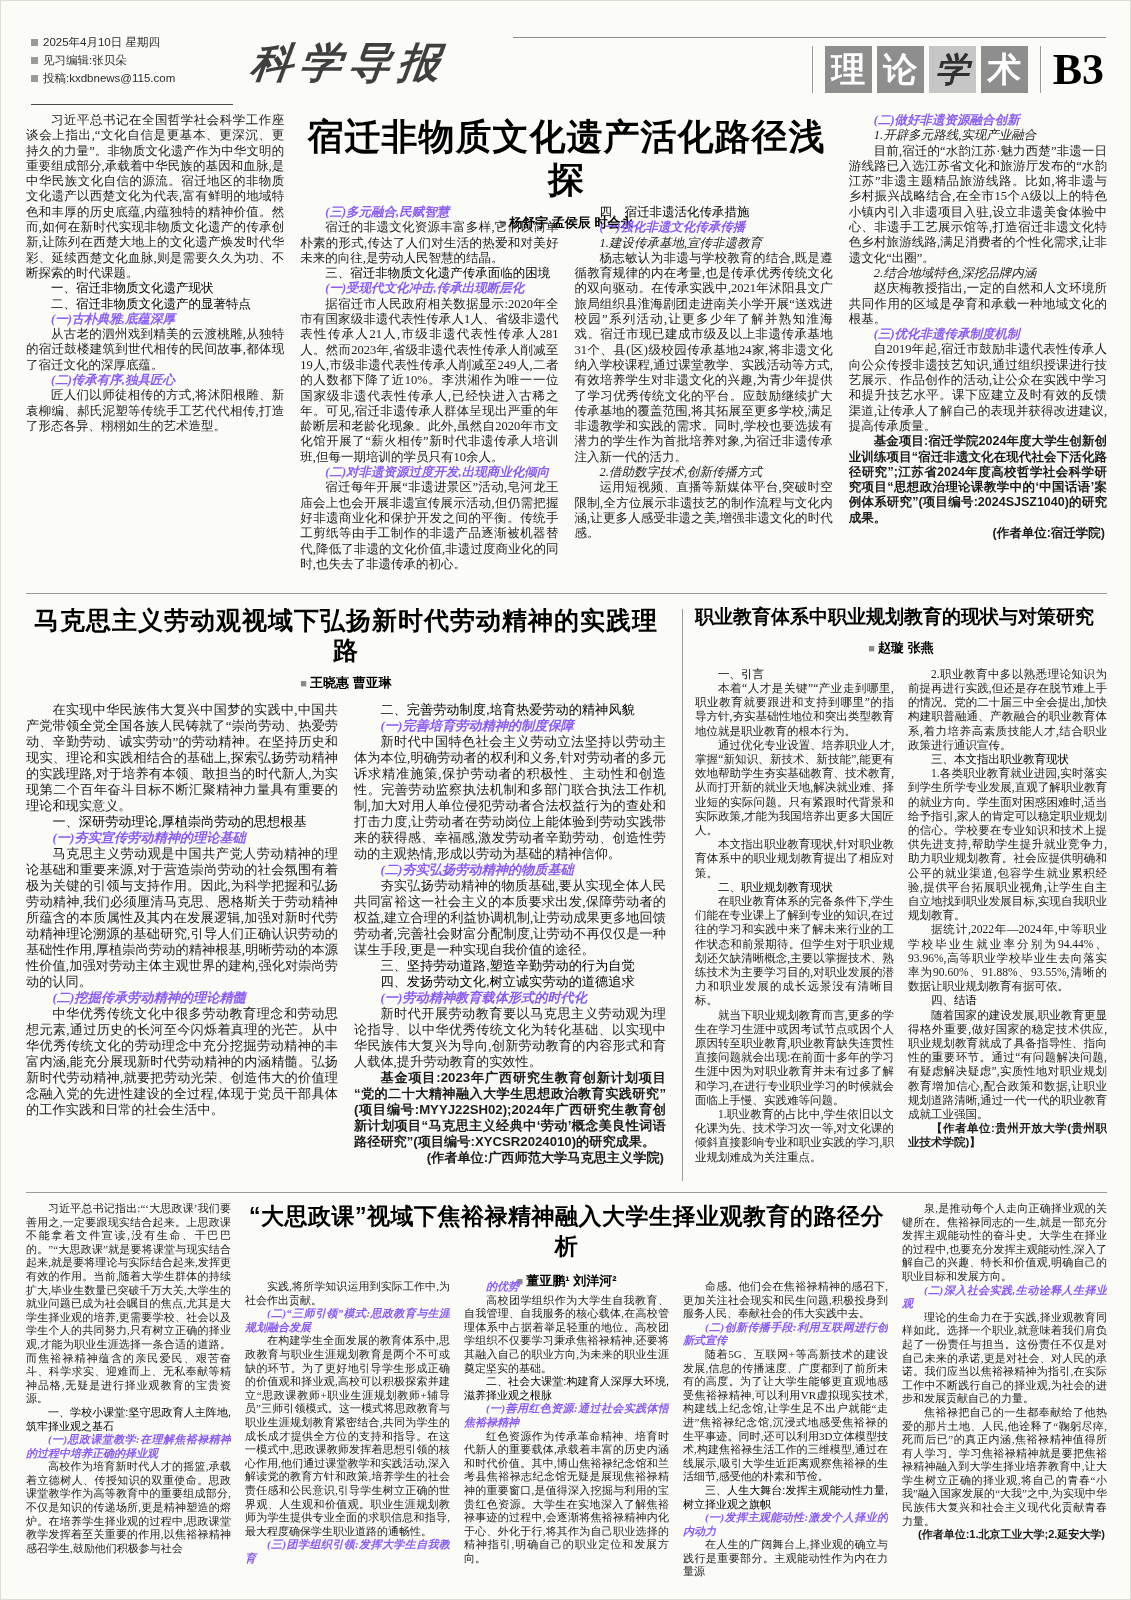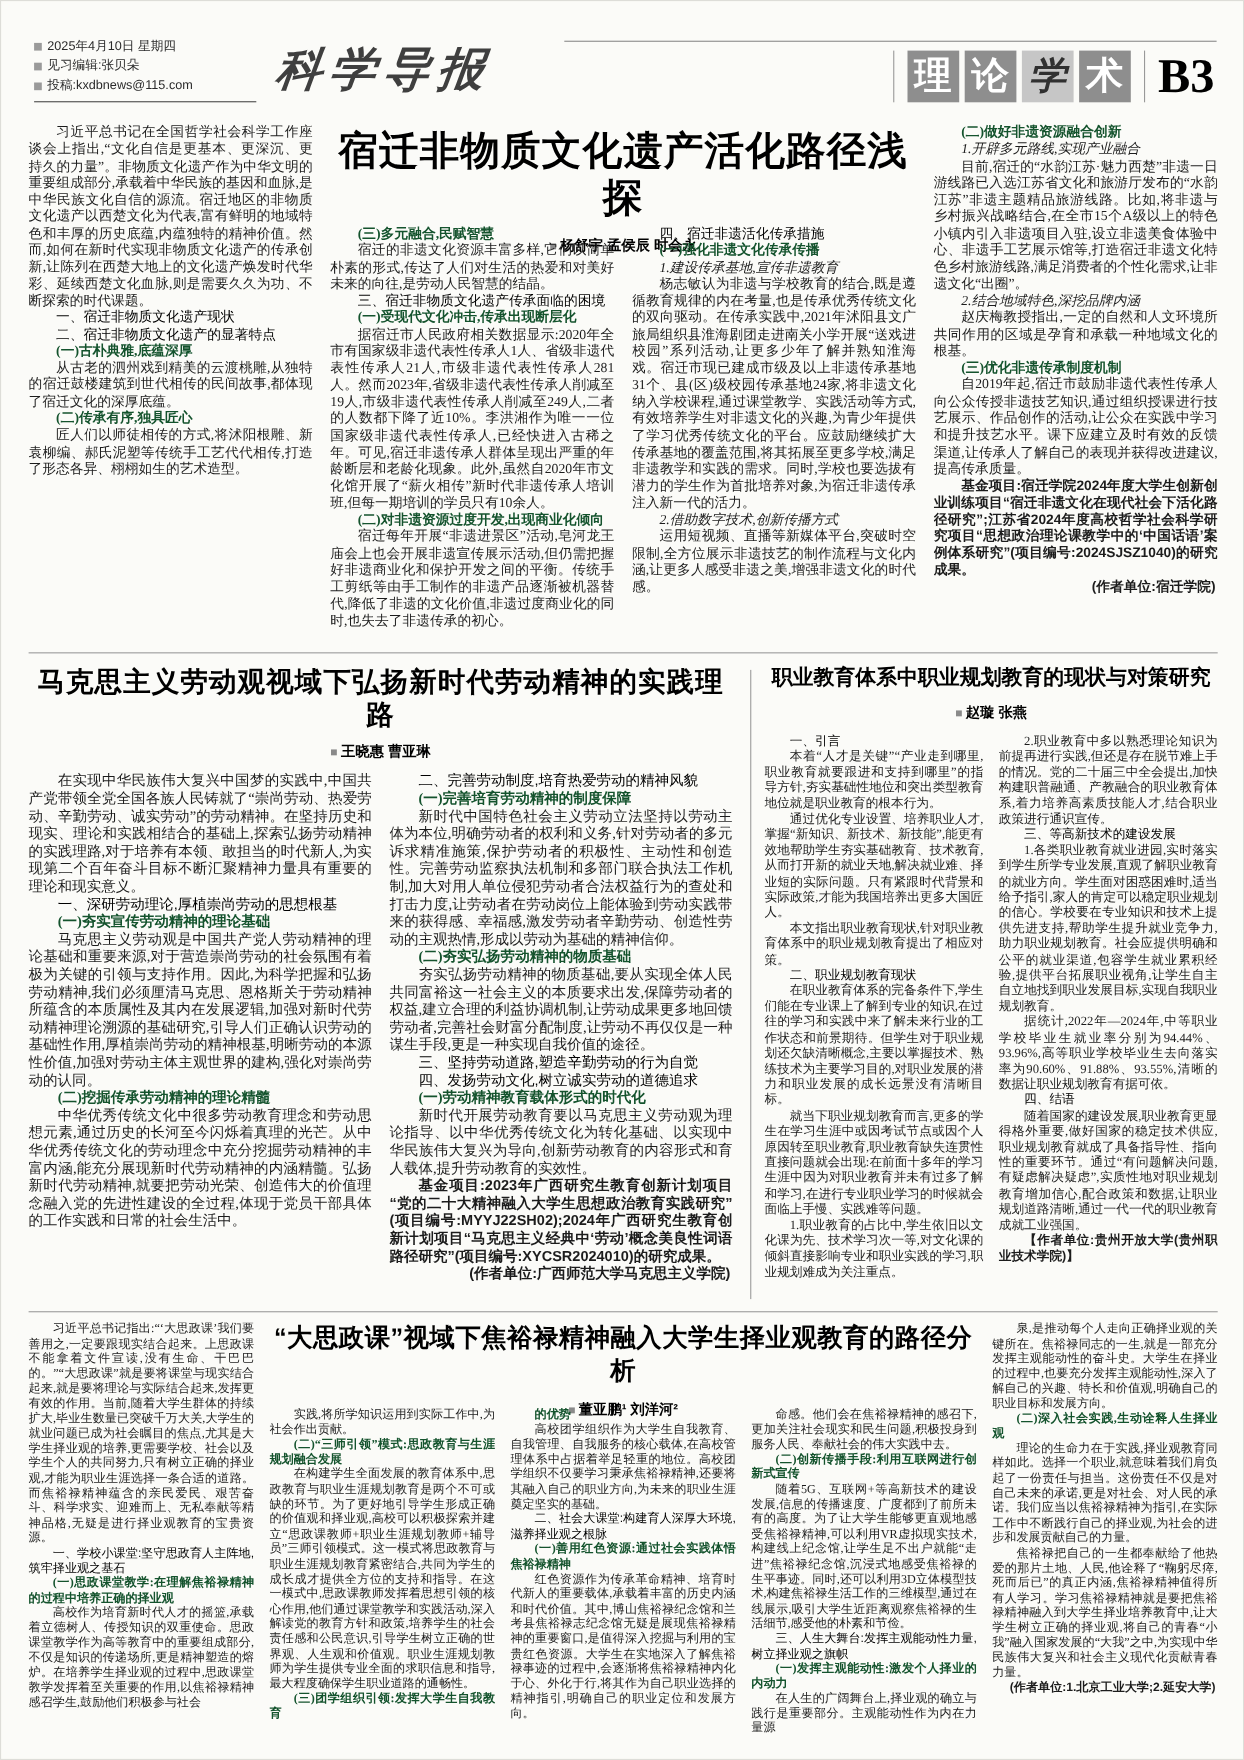--- a/index.html
+++ b/index.html
@@ -1,39 +1,39 @@
 <!DOCTYPE html>
 <html lang="zh"><head>
 <meta charset="utf-8">
 <style>
 *{margin:0;padding:0;box-sizing:border-box}
 html,body{background:#e9e9e5}
 body{font-family:"Liberation Serif",serif}
 .page{position:relative;width:1131px;height:1600px;margin:0 auto;background:#fbfbf8;border:1px solid #ddddd8;color:#1c1c1c;overflow:hidden}
 
 
-.masthead{position:absolute;top:33px;left:30px;width:202px;border-bottom:1.5px solid #4a4a4a;padding-bottom:5px}
+.masthead{position:absolute;top:33px;left:30px;width:202px;border-bottom:1.5px solid #4a4a4a;padding-bottom:17px}
 .m-line{display:flex;align-items:center;gap:5px;font:11.5px/1.55 "Liberation Sans",sans-serif;color:#2a2a2a;white-space:nowrap}
 .msq{width:7px;height:7px;background:#9a9a9a;flex:none}
 .logo{position:absolute;top:34px;left:250px;font-family:"DejaVu Serif",serif;font-style:italic;font-weight:bold;font-size:42px;color:#3f3f3f;letter-spacing:7px;transform:skewX(-7deg)}
 .head-rule{position:absolute;top:36px;left:512px;right:24px;height:1px;background:#8a8a8a}
 .sec-group{position:absolute;top:45px;right:26px;display:flex;align-items:center}
 .sec-blocks{display:flex;gap:5px;padding:0 12px;border-left:1px solid #999;border-right:1px solid #999;margin-right:12px}
 .sec-blk{width:47px;height:47px;background:#8e8e8e;color:#fff;font:bold 34px/47px "Liberation Sans",sans-serif;text-align:center}
 .sec-blk.light{background:#c6c6c6;color:#303030;font-family:"DejaVu Serif",serif;font-style:italic}
 .edition{font:bold 44px/47px "Liberation Serif",serif;color:#000}
 
 
 .byline{text-align:center;font:bold 13px "Liberation Sans",sans-serif;color:#000}
 .byline::before{content:"■ ";color:#8a8a8a;font-size:11px}
 .col{overflow:hidden}
 .blk{text-align:justify;overflow-wrap:break-word}
 .p{text-indent:2em}
 .h1{text-indent:2em;font-weight:normal;font-family:"Liberation Sans",sans-serif;color:#000}
-.h2{text-indent:2em;font-weight:bold;color:#14532d}
+.h2{text-indent:2em;font-weight:bold;font-style:italic;color:#8b5cf6}
 .h3{text-indent:2em;font-style:italic}
 .foot{text-indent:2em;font-weight:bold;font-family:"Liberation Sans",sans-serif}
 .author{text-align:right;font-weight:bold;font-family:"Liberation Sans",sans-serif;padding-right:2px}
 
 
 .art1{position:absolute;top:112px;left:25px;width:1081px;height:470px;display:grid;grid-template-columns:repeat(4,1fr);grid-template-rows:92px auto;column-gap:16px;grid-template-areas:"c1 tt tt c4" "c1 c2 c3 c4"}
 .art1 .blk{font-size:12.5px;line-height:15.3px}
 .a-tt{grid-area:tt;text-align:center}
 .t1{font:900 36px/1.2 "Liberation Sans",sans-serif;letter-spacing:1px;color:#000;margin-top:2px}
 .art1 .byline{margin-top:13px}
@@ -46,21 +46,21 @@
 
 
 .mid{position:absolute;top:604px;left:25px;width:1081px;height:580px}
 .art2{position:absolute;left:0;top:0;width:640px;height:580px}
 .t2{font:bold 25px/1.2 "Liberation Sans",sans-serif;text-align:center;letter-spacing:1px;color:#000}
 .art2 .byline{margin:9px 0 10px}
 .cols2{display:grid;grid-template-columns:1fr 1fr;column-gap:16px;height:498px}
 .art2 .blk{font-size:13.2px;line-height:16px}
 .vrule{position:absolute;left:656px;top:4px;width:1px;height:572px;background:#9b9b9b}
 .art3{position:absolute;right:0;top:0;width:412px;height:580px}
-.t3{font:bold 19px/1.3 "Liberation Sans",sans-serif;text-align:center;color:#000}
+.t3{font:bold 19px/1.3 "Liberation Sans",sans-serif;text-align:left;color:#000}
 .art3 .byline{margin:9px 0 10px}
 .cols3{display:grid;grid-template-columns:1fr 1fr;column-gap:14px;height:498px}
 .art3 .blk{font-size:11.5px;line-height:14.2px}
 
 
 .art4{position:absolute;top:1201px;left:25px;width:1081px;height:390px;display:grid;grid-template-columns:repeat(5,1fr);grid-template-rows:78px auto;column-gap:14px;grid-template-areas:"c1 tt tt tt c5" "c1 c2 c3 c4 c5"}
 .t4{font:900 23px/1.3 "Liberation Sans",sans-serif;letter-spacing:.5px;color:#000}
 .art4 .byline{margin-top:10px}
 .art4 .blk{font-size:11px;line-height:13.6px}
 </style>
@@ -185,21 +185,21 @@
             <div class="blk p">本着“人才是关键”“产业走到哪里,职业教育就要跟进和支持到哪里”的指导方针,夯实基础性地位和突出类型教育地位就是职业教育的根本行为。</div>
             <div class="blk p">通过优化专业设置、培养职业人才,掌握“新知识、新技术、新技能”,能更有效地帮助学生夯实基础教育、技术教育,从而打开新的就业天地,解决就业难、择业短的实际问题。只有紧跟时代背景和实际政策,才能为我国培养出更多大国匠人。</div>
             <div class="blk p">本文指出职业教育现状,针对职业教育体系中的职业规划教育提出了相应对策。</div>
             <div class="blk h1">二、职业规划教育现状</div>
             <div class="blk p">在职业教育体系的完备条件下,学生们能在专业课上了解到专业的知识,在过往的学习和实践中来了解未来行业的工作状态和前景期待。但学生对于职业规划还欠缺清晰概念,主要以掌握技术、熟练技术为主要学习目的,对职业发展的潜力和职业发展的成长远景没有清晰目标。</div>
             <div class="blk p">就当下职业规划教育而言,更多的学生在学习生涯中或因考试节点或因个人原因转至职业教育,职业教育缺失连贯性直接问题就会出现:在前面十多年的学习生涯中因为对职业教育并未有过多了解和学习,在进行专业职业学习的时候就会面临上手慢、实践难等问题。</div>
             <div class="blk p">1.职业教育的占比中,学生依旧以文化课为先、技术学习次一等,对文化课的倾斜直接影响专业和职业实践的学习,职业规划难成为关注重点。</div>
           </div>
         <div class="col">
             <div class="blk p">2.职业教育中多以熟悉理论知识为前提再进行实践,但还是存在脱节难上手的情况。党的二十届三中全会提出,加快构建职普融通、产教融合的职业教育体系,着力培养高素质技能人才,结合职业政策进行通识宣传。</div>
-            <div class="blk h1">三、等高新技术的建设发展</div>
+            <div class="blk h1">三、本文指出职业教育现状</div>
             <div class="blk p">1.各类职业教育就业进园,实时落实到学生所学专业发展,直观了解职业教育的就业方向。学生面对困惑困难时,适当给予指引,家人的肯定可以稳定职业规划的信心。学校要在专业知识和技术上提供先进支持,帮助学生提升就业竞争力,助力职业规划教育。社会应提供明确和公平的就业渠道,包容学生就业累积经验,提供平台拓展职业视角,让学生自主自立地找到职业发展目标,实现自我职业规划教育。</div>
             <div class="blk p">据统计,2022年—2024年,中等职业学校毕业生就业率分别为94.44%、93.96%,高等职业学校毕业生去向落实率为90.60%、91.88%、93.55%,清晰的数据让职业规划教育有据可依。</div>
             <div class="blk h1">四、结语</div>
             <div class="blk p">随着国家的建设发展,职业教育更显得格外重要,做好国家的稳定技术供应,职业规划教育就成了具备指导性、指向性的重要环节。通过“有问题解决问题,有疑虑解决疑虑”,实质性地对职业规划教育增加信心,配合政策和数据,让职业规划道路清晰,通过一代一代的职业教育成就工业强国。</div>
             <div class="blk foot">【作者单位:贵州开放大学(贵州职业技术学院)】</div>
           </div>
       </div>
     </section>
 
   </div>

